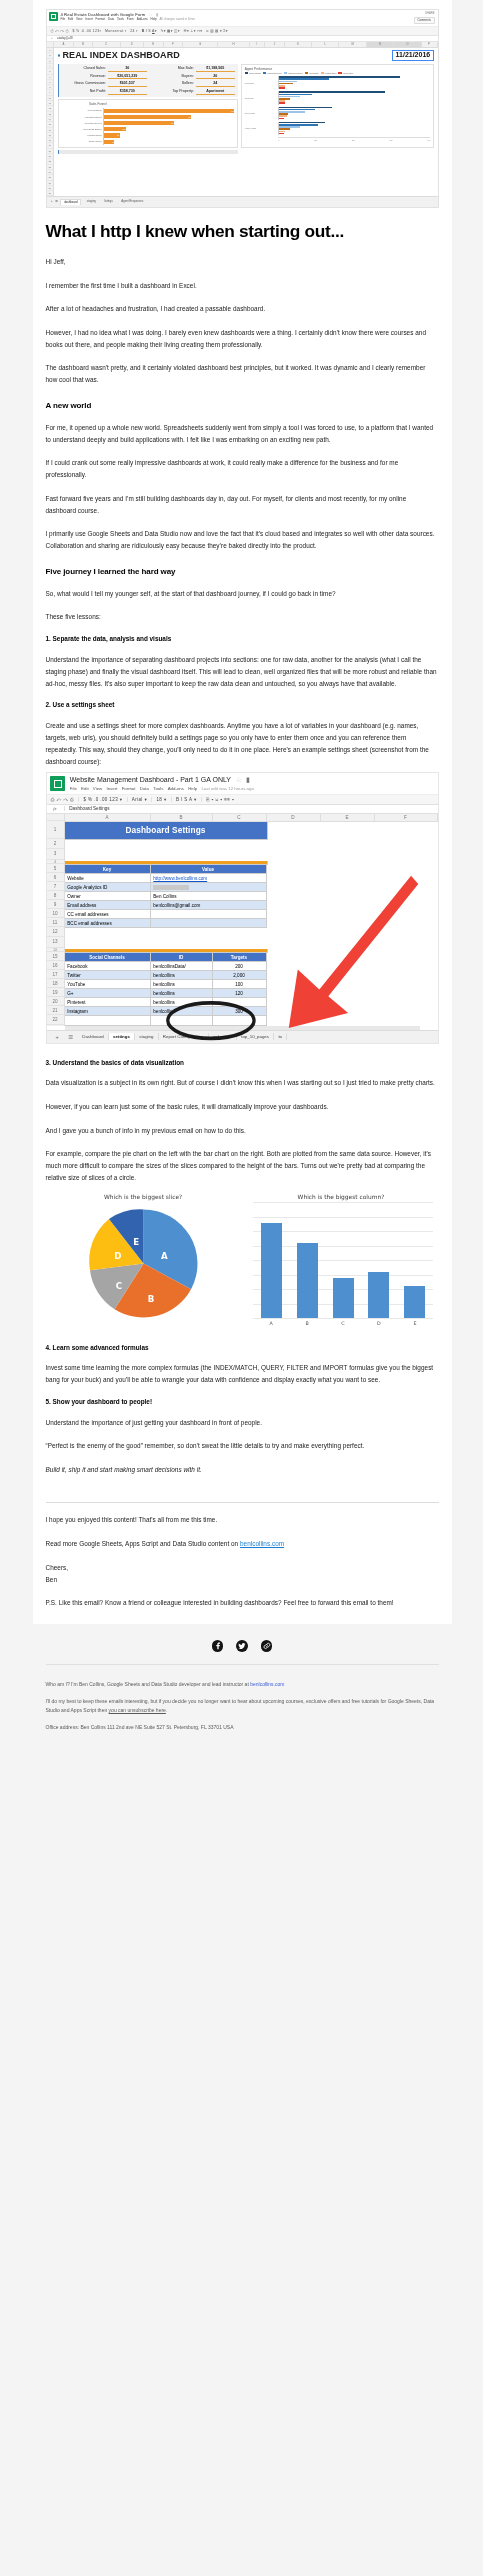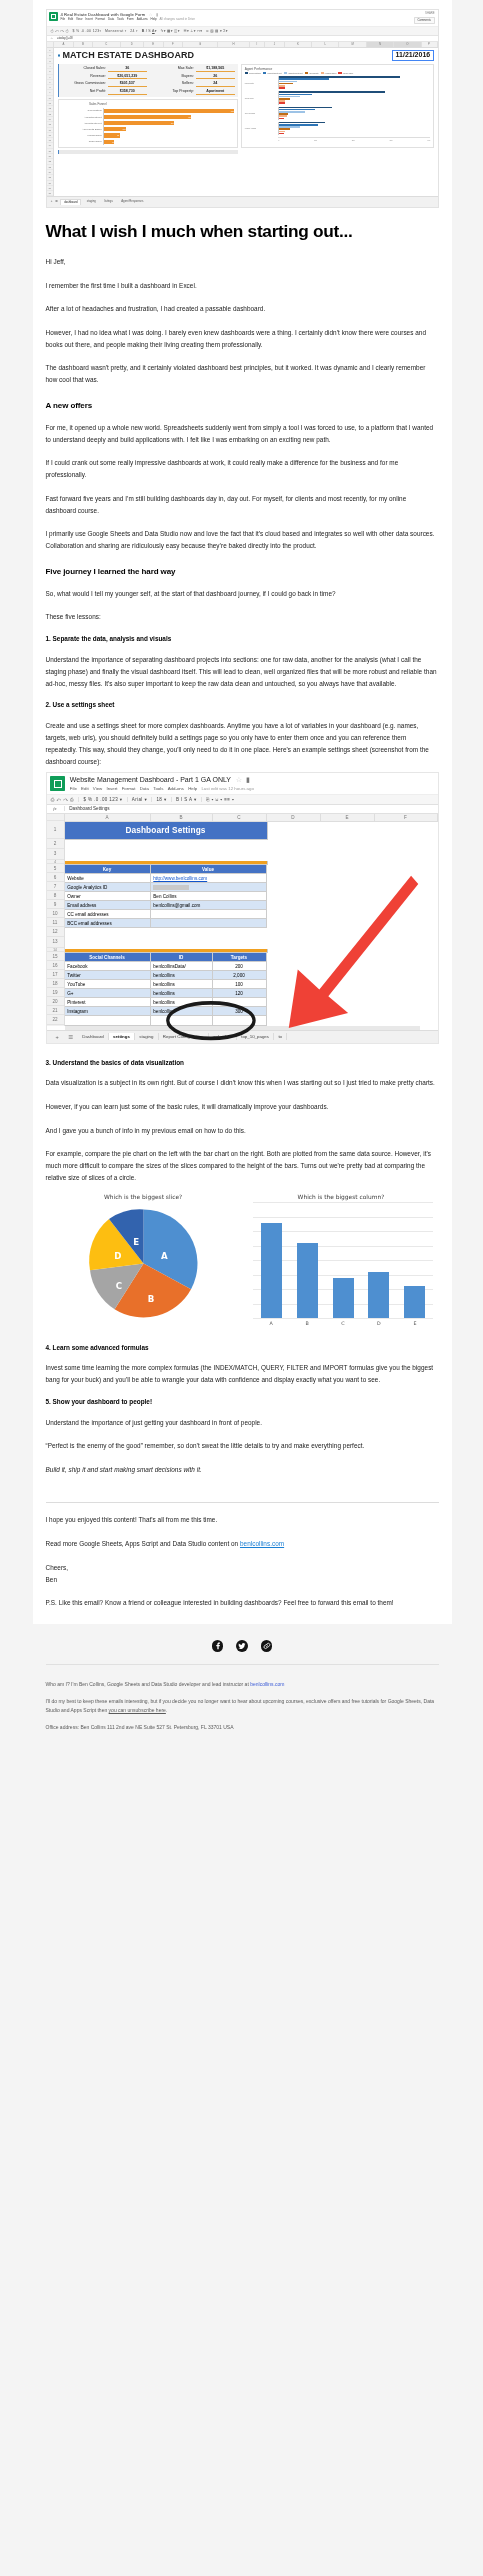--- a/index.html
+++ b/index.html
@@ -244,21 +244,21 @@
               <div>23</div>
               <div>24</div>
               <div>25</div>
               <div>26</div>
               <div>27</div>
               <div>28</div>
           </div>
 
           <div class="gs-canvas">
             <div class="db-titlerow">
-              <div class="db-title"><span class="db-bullet"></span><span>MATCH ESTATE DASHBOARD</span></div>
+              <div class="db-title"><span class="db-bullet"></span><span>REAL INDEX DASHBOARD</span></div>
               <div class="db-date">11/21/2016</div>
             </div>
 
             <div class="db-main">
               <div class="db-left">
                 <div class="kpi">
                   <div class="kpi-row">
                     <div class="kpi-cell">
                         <span class="kpi-k">Closed Sales:</span>
                         <span class="kpi-v">36</span>
@@ -446,35 +446,35 @@
           <span>☰</span>
           <span class="tab active">dashboard</span>
           <span class="tab">staging</span>
           <span class="tab">listings</span>
           <span class="tab">Agent Responses</span>
         </div>
       </div>
     </div>
 
     <div class="pad">
-      <h1 class="headline">What I wish I much when starting out...</h1>
+      <h1 class="headline">What I http I knew when starting out...</h1>
       <div class="sp-lg"></div>
 
       <p class="body">Hi Jeff,</p>
       <div class="sp-md"></div>
       <p class="body">I remember the first time I built a dashboard in Excel.</p>
       <div class="sp-md"></div>
       <p class="body">After a lot of headaches and frustration, I had created a passable dashboard.</p>
       <div class="sp-md"></div>
       <p class="body">However, I had no idea what I was doing. I barely even knew dashboards were a thing. I certainly didn’t know there were courses and books out there, and people making their living creating them professionally.</p>
       <div class="sp-md"></div>
       <p class="body">The dashboard wasn't pretty, and it certainly violated dashboard best principles, but it worked. It was dynamic and I clearly remember how cool that was.</p>
       <div class="sp-lg"></div>
 
-      <h2 class="sub">A new offers</h2>
+      <h2 class="sub">A new world</h2>
       <div class="sp-md"></div>
       <p class="body">For me, it opened up a whole new world. Spreadsheets suddenly went from simply a tool I was forced to use, to a platform that I wanted to understand deeply and build applications with. I felt like I was embarking on an exciting new path.</p>
       <div class="sp-md"></div>
       <p class="body">If I could crank out some really impressive dashboards at work, it could really make a difference for the business and for me professionally.</p>
       <div class="sp-md"></div>
       <p class="body">Fast forward five years and I’m still building dashboards day in, day out. For myself, for clients and most recently, for my online dashboard course.</p>
       <div class="sp-md"></div>
       <p class="body">I primarily use Google Sheets and Data Studio now and love the fact that it's cloud based and integrates so well with other data sources. Collaboration and sharing are ridiculously easy because they’re baked directly into the product.</p>
       <div class="sp-lg"></div>
 

